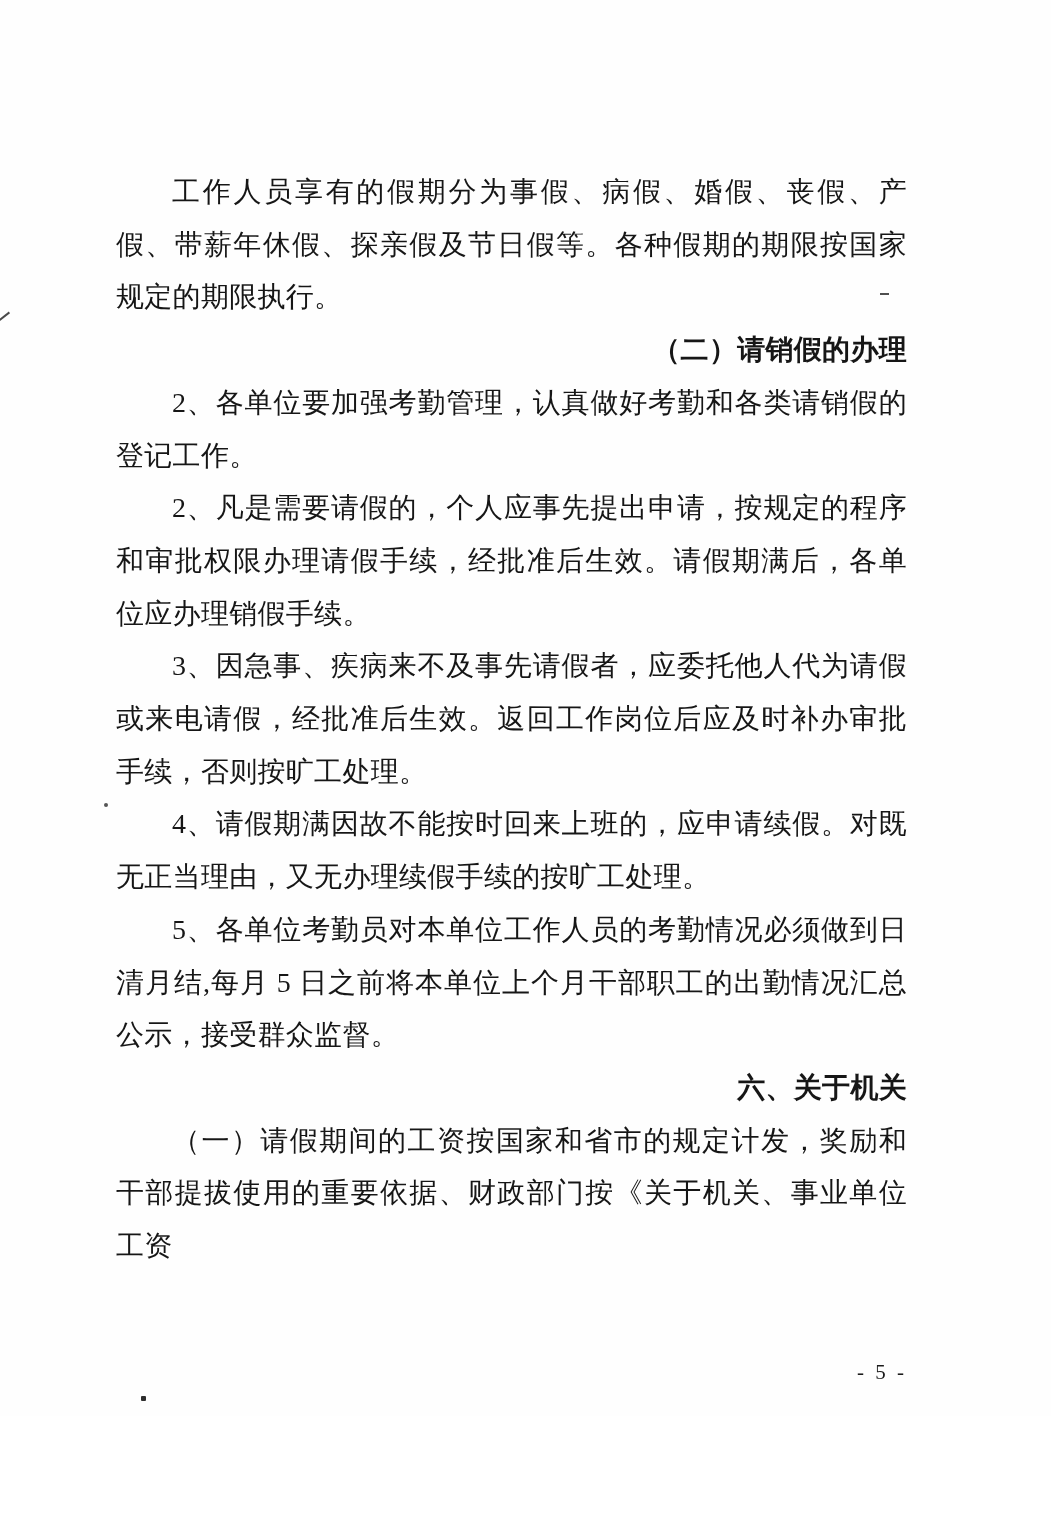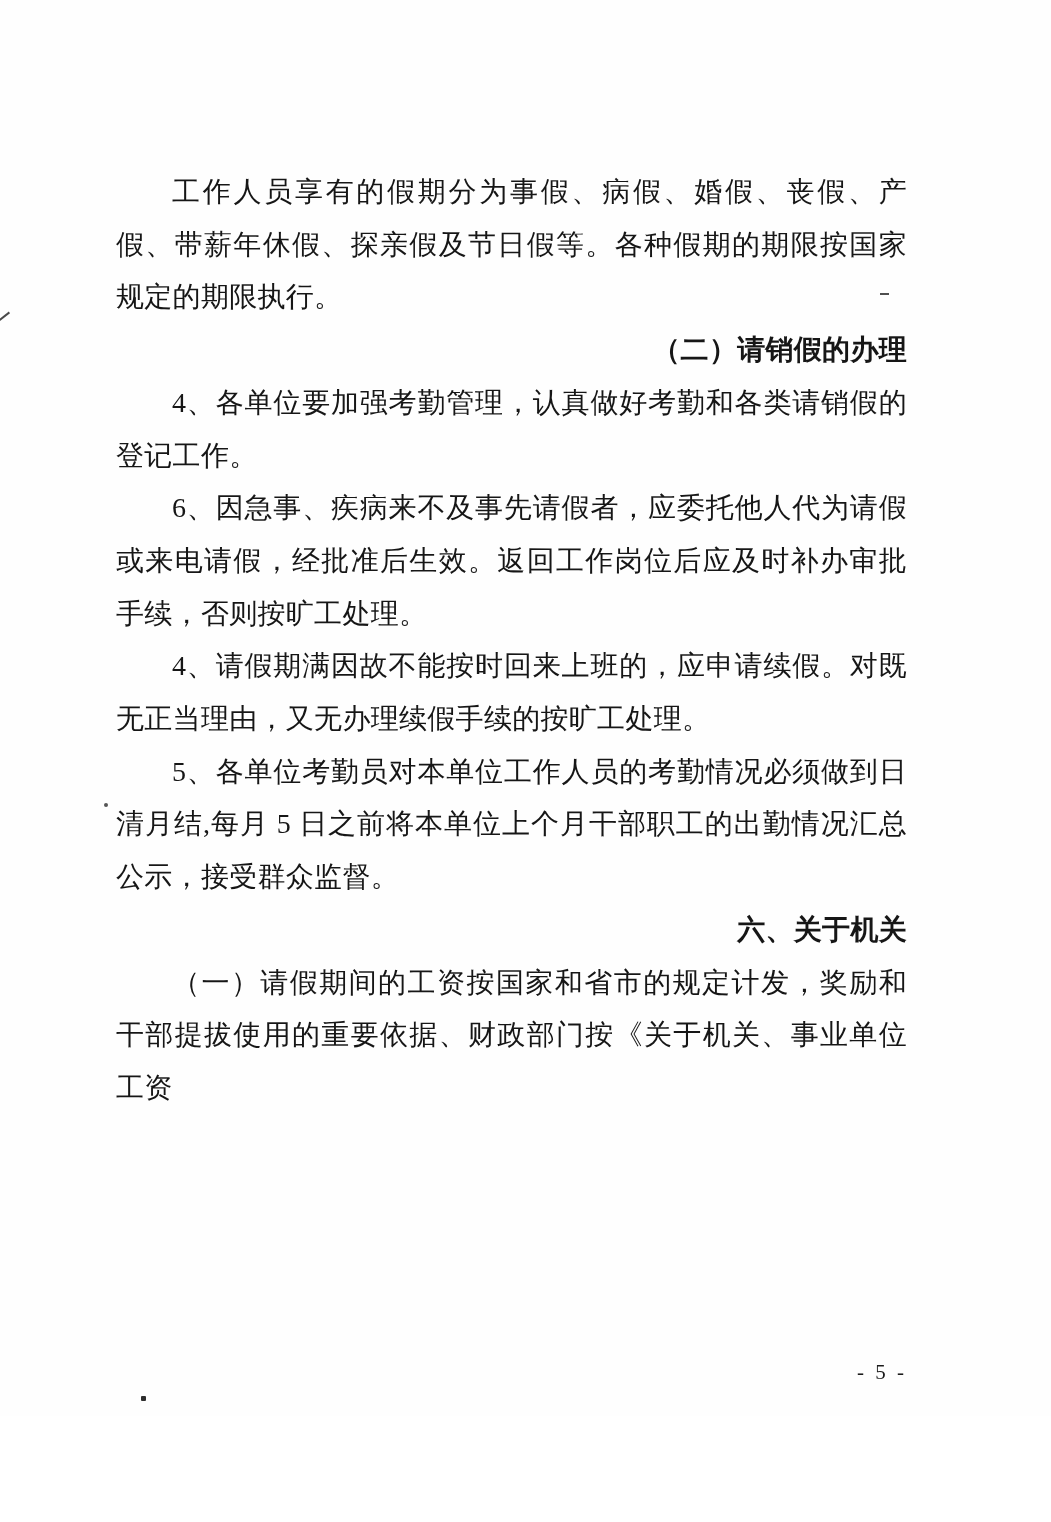--- a/index.html
+++ b/index.html
@@ -81,22 +81,23 @@
   }
 </style>
 </head>
 <body>
 
 <div class="page">
 
   <div class="content">
     <div class="para">工作人员享有的假期分为事假、病假、婚假、丧假、产假、带薪年休假、探亲假及节日假等。各种假期的期限按国家规定的期限执行。</div>
     <div class="para heading">（二）请销假的办理</div>
-    <div class="para">4、各单位要加强考勤管理，认真做好考勤和各类请销假的登记工作。</div>
-    <div class="para">6、因急事、疾病来不及事先请假者，应委托他人代为请假或来电请假，经批准后生效。返回工作岗位后应及时补办审批手续，否则按旷工处理。</div>
+    <div class="para">2、各单位要加强考勤管理，认真做好考勤和各类请销假的登记工作。</div>
+    <div class="para">2、凡是需要请假的，个人应事先提出申请，按规定的程序和审批权限办理请假手续，经批准后生效。请假期满后，各单位应办理销假手续。</div>
+    <div class="para">3、因急事、疾病来不及事先请假者，应委托他人代为请假或来电请假，经批准后生效。返回工作岗位后应及时补办审批手续，否则按旷工处理。</div>
     <div class="para">4、请假期满因故不能按时回来上班的，应申请续假。对既无正当理由，又无办理续假手续的按旷工处理。</div>
     <div class="para">5、各单位考勤员对本单位工作人员的考勤情况必须做到日清月结,每月 5 日之前将本单位上个月干部职工的出勤情况汇总公示，接受群众监督。</div>
     <div class="para heading">六、关于机关</div>
     <div class="para">（一）请假期间的工资按国家和省市的规定计发，奖励和干部提拔使用的重要依据、财政部门按《关于机关、事业单位工资</div>
   </div>
 
   <div class="page-num">- 5 -</div>
 
   <div class="artifact art-tick-left"></div>
   <div class="artifact art-dash-right"></div>

